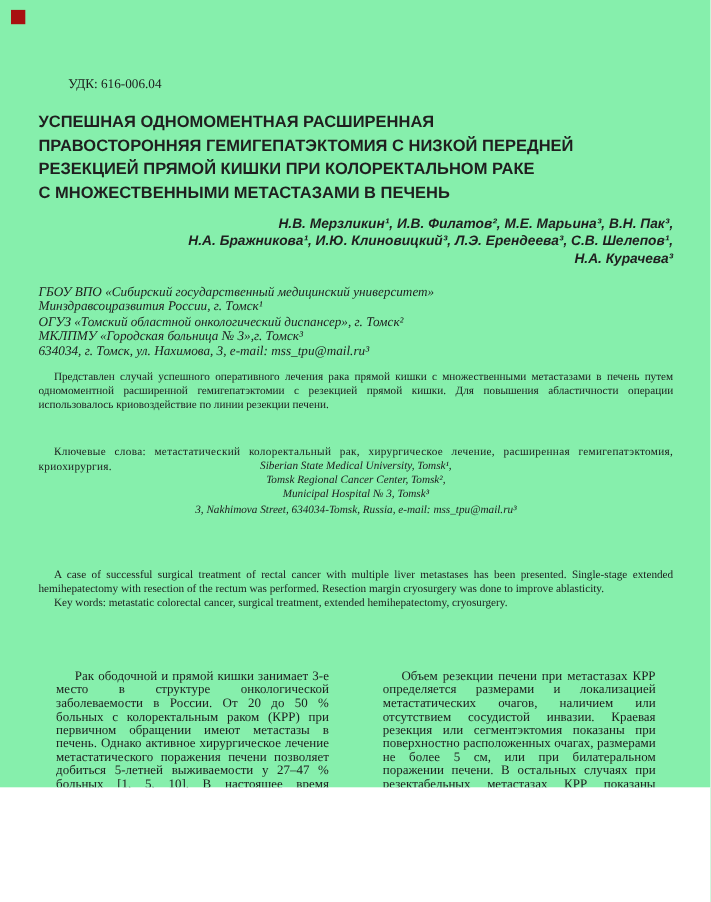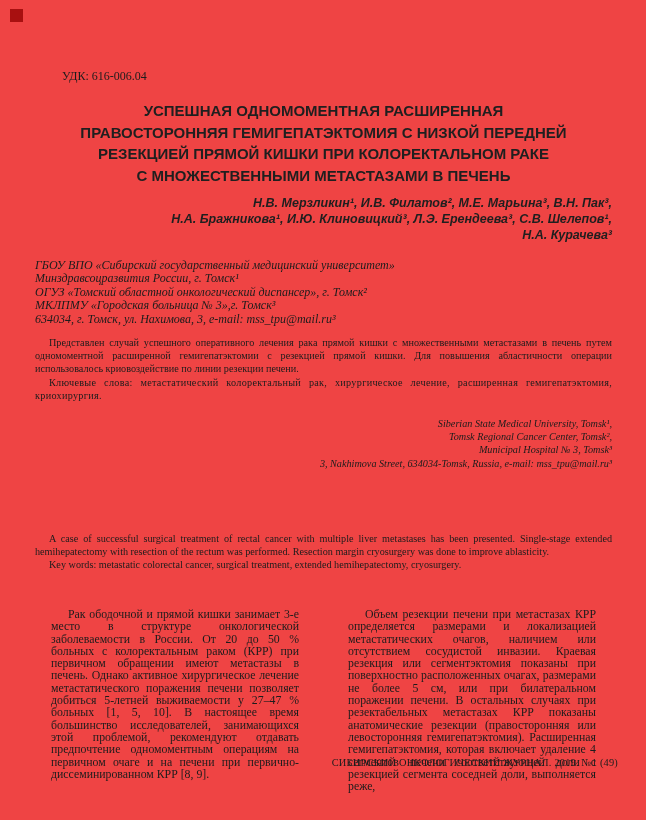--- a/index.html
+++ b/index.html
@@ -1,49 +1,49 @@
 <!DOCTYPE html>
 <html lang="ru"><head>
 <meta charset="utf-8">
 <style>
   html,body { margin:0; padding:0; background:#ffffff; }
   .page {
-    position:relative; width:646px; height:820px; background:#ef4444;
+    position:relative; width:646px; height:716px; background:#86efac;
     font-family:"Liberation Serif", serif; color:#1c1c1c; overflow:hidden;
   }
   .marker { position:absolute; left:10px; top:9px; width:13px; height:13px; }
   .udc { position:absolute; left:62px; top:69px; font-size:12px; }
   .title-ru {
     position:absolute; left:35px; top:100px; width:577px; margin:0;
-    text-align:center; font-family:"Liberation Sans", sans-serif;
+    font-family:"Liberation Sans", sans-serif;
     font-weight:bold; font-size:15px; line-height:21.5px; color:#1f1f1f;
   }
   .authors-ru {
     position:absolute; left:35px; top:196px; width:577px; text-align:right;
     font-family:"Liberation Sans", sans-serif; font-weight:bold;
     font-size:12.5px; line-height:15.8px; color:#1f1f1f;font-style:italic;
   }
   .affil-ru {
     position:absolute; left:35px; top:259px; width:577px; text-align:left;
     font-style:italic; font-size:12px; line-height:13.4px;
   }
   .abstract-ru, .abstract-en {
     position:absolute; left:35px; width:577px; text-align:justify;
     font-size:10.2px; line-height:13.2px; hyphens:auto;
   }
   .abstract-ru { top:336px; }
-  .abstract-en { top:532px; }
+  .abstract-en { top:516px; }
   .abstract-ru p, .abstract-en p { margin:0; text-indent:14px; }
-  .abstract-ru .kw { letter-spacing:0.3px; }
+  .abstract-ru .kw { letter-spacing:0.3px;margin-top:29px; }
   .en-block {
     position:absolute; left:35px; top:417px; width:577px; text-align:center;
     font-size:10.2px; line-height:13.2px;
   }
   .en-block .title-en { font-weight:normal; margin:0 0 1px 0; font-size:10.2px; line-height:13.2px; }
-  .en-block .affil-en { font-style:italic;text-align:right; }
+  .en-block .affil-en { font-style:italic; }
   .columns {
     position:absolute; left:35px; top:592px; width:577px;
     display:flex; gap:17px;
   }
   .col {
     width:280px; text-align:justify; font-size:11.8px; line-height:12.3px;
     hyphens:auto;
   }
   .col p { margin:16px; text-indent:17px; }
   .footer {

